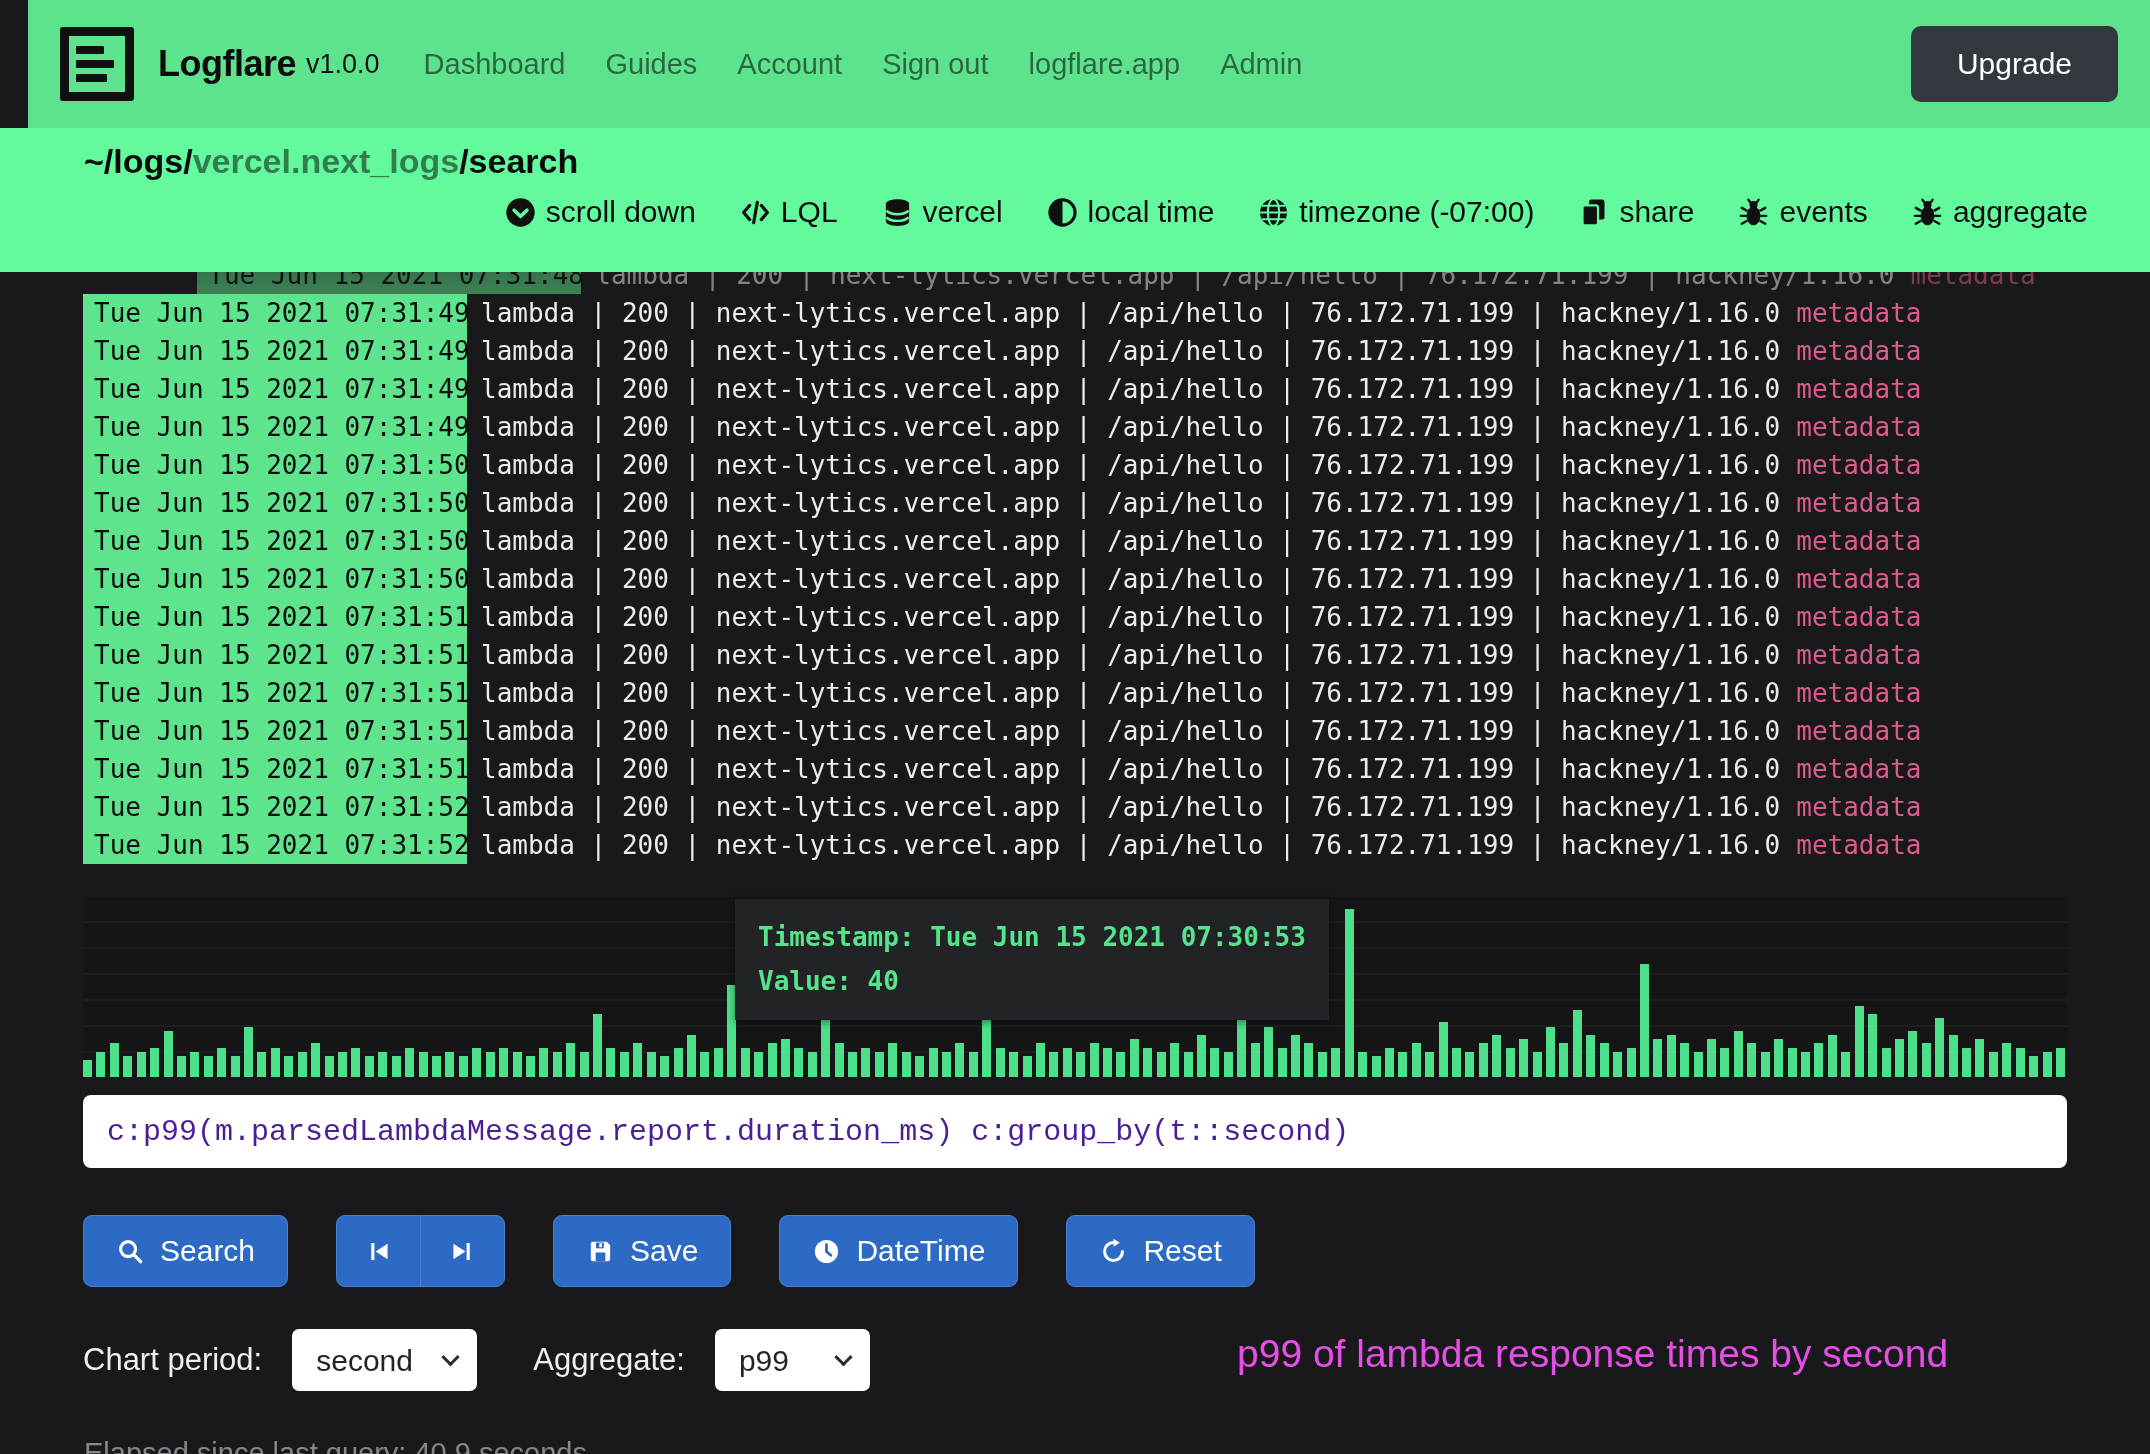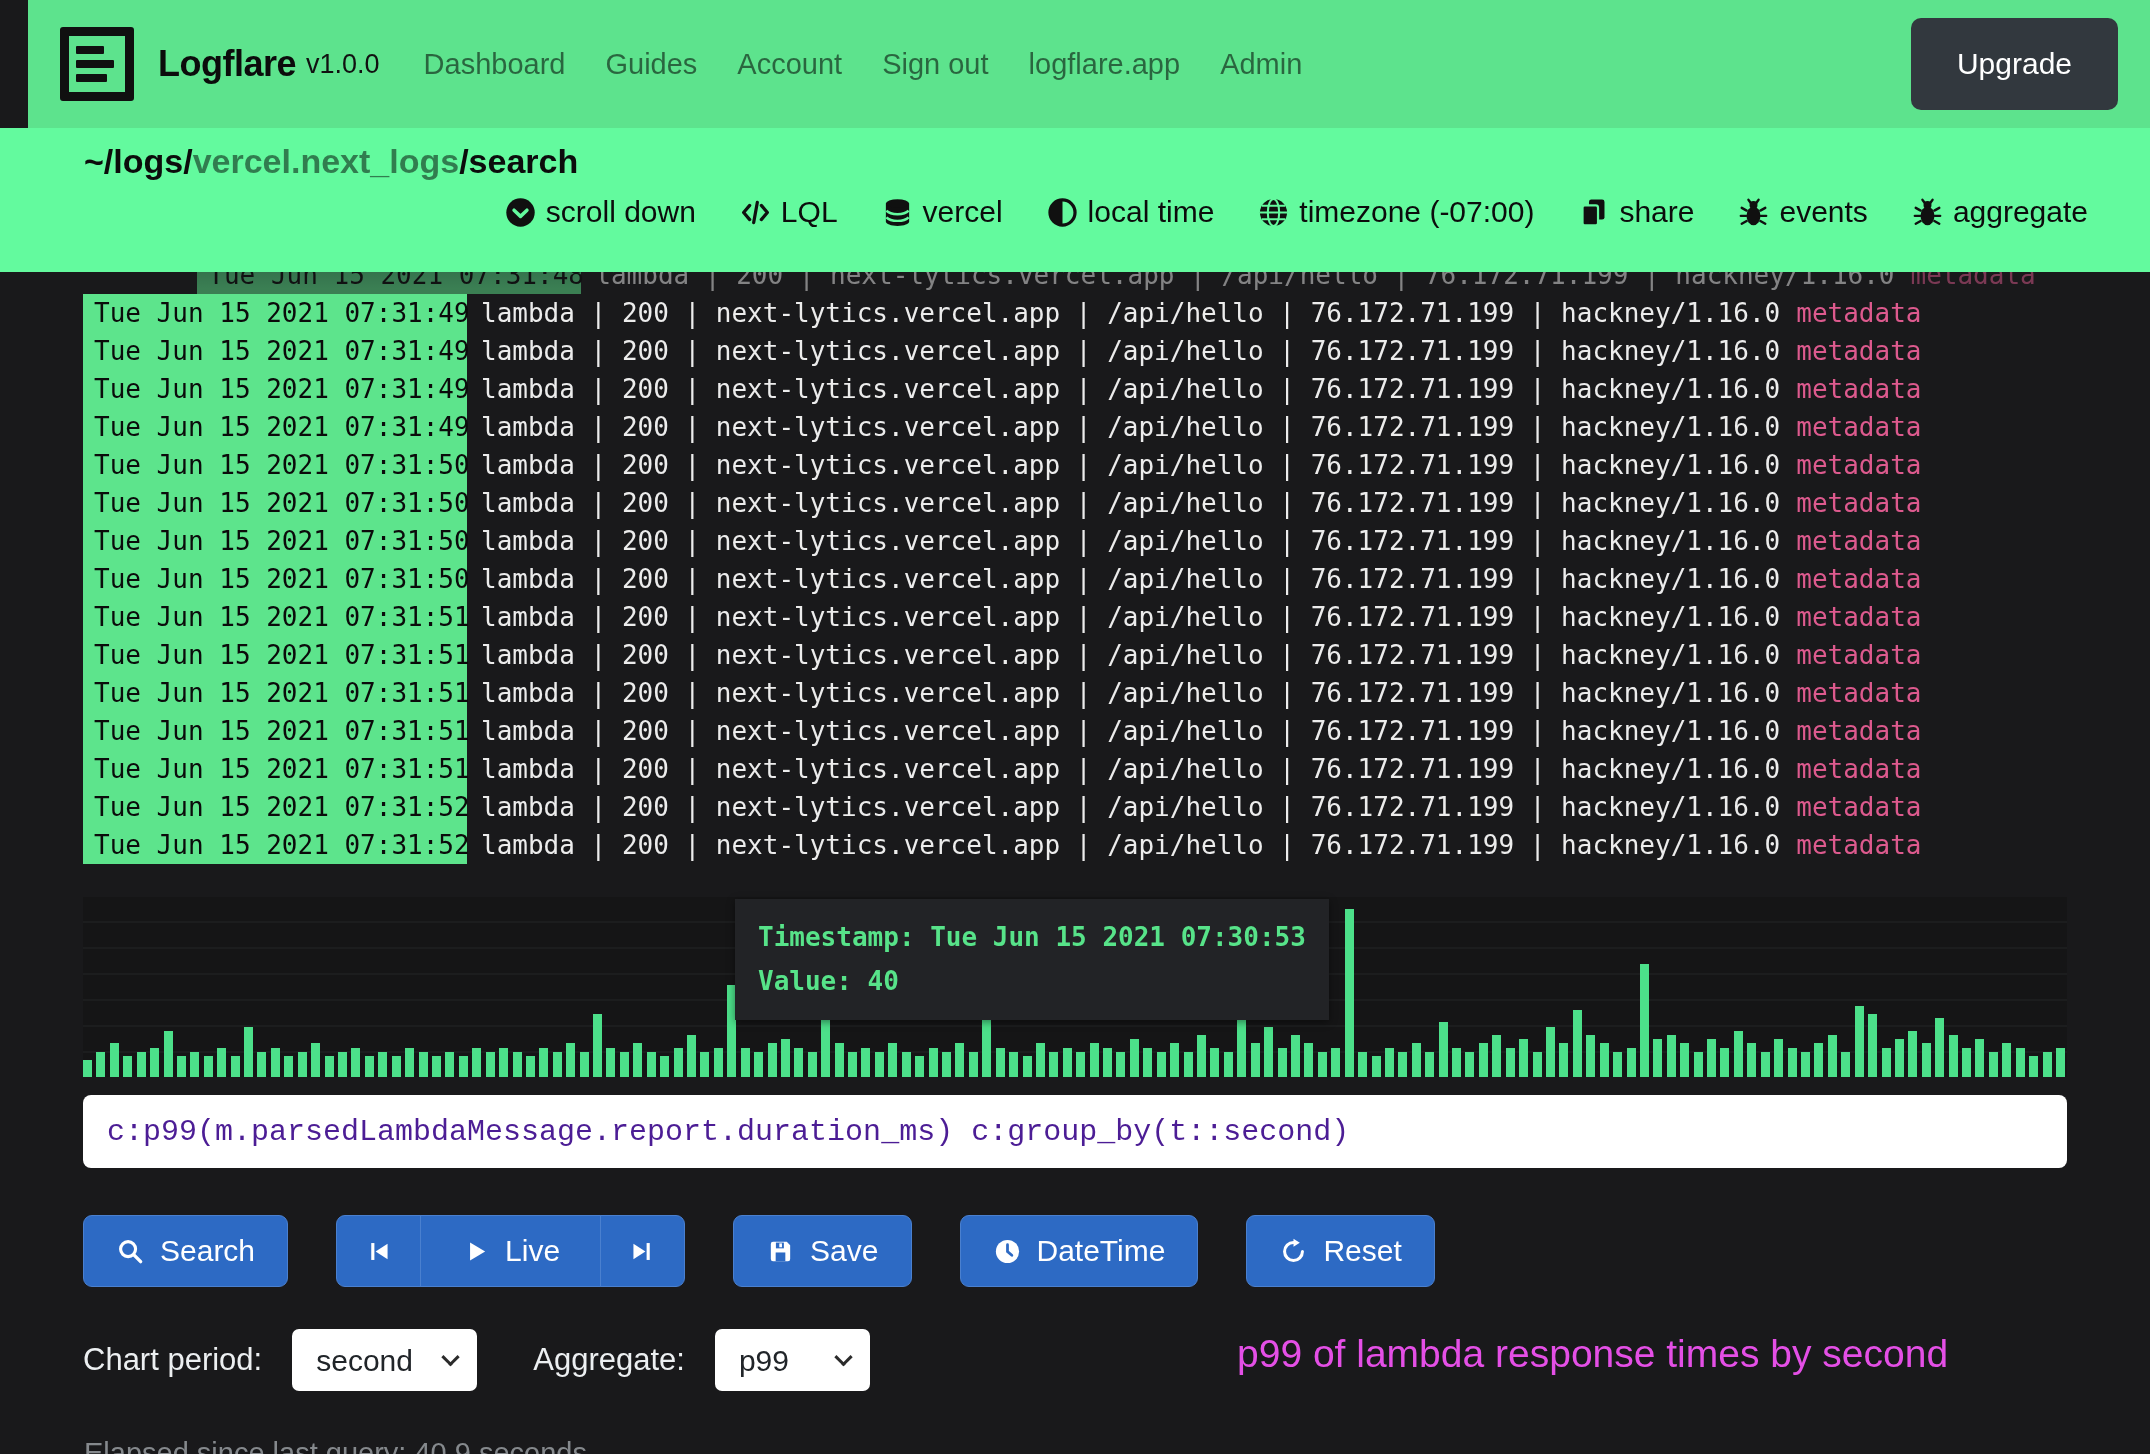--- a/index.html
+++ b/index.html
@@ -25,21 +25,21 @@
   .logo-bar.b1 { width:28px; }
   .logo-bar.b2 { width:38px; }
   .logo-bar.b3 { width:31px; }
   .brand { margin-left:24px; font-size:36px; font-weight:bold; color:#0c0c0c; letter-spacing:-0.5px;}
   .version { margin-left:10px; font-size:27px; font-weight:500; color:#111; }
   .nav-links { display:flex; align-items:center; margin-left:44px; gap:40px; }
   .nav-link { font-size:29px; color:rgba(0,0,0,0.55); text-decoration:none; cursor:pointer; }
   .nav-spacer { flex:1; }
   .upgrade-btn {
     background:#32383e; color:#fff; font-size:30px; border:none; border-radius:10px;
-    height:92px; padding:0 46px; cursor:pointer; font-family:inherit;
+    height:76px; padding:0 46px; cursor:pointer; font-family:inherit;
   }
 
   
   .subheader {
     height:144px; background:#63fa9e; position:relative; z-index:4;
     padding:14px 62px 0 84px;
   }
   .breadcrumb { font-size:34px; font-weight:bold; color:#0c0c0c; }
   .breadcrumb .crumb-muted { color:rgba(0,0,0,0.5); }
   .toolbar {
@@ -518,26 +518,20 @@
       </svg>
     <span>Search</span>
   </button>
 
   <div class="btn-group">
     <button class="btn">
       <svg viewBox="0 0 24 24">
           <path d="M6 5h2.6v14H6z" fill="#fff"></path>
           <path d="M19.5 5.6v12.8L9.6 12z" fill="#fff"></path>
         </svg>
-    </button>
-    <button class="btn live">
-      <svg viewBox="0 0 24 24">
-          <path d="M7.5 4.6 20 12 7.5 19.4z" fill="#fff"></path>
-        </svg>
-      <span>Live</span>
     </button>
     <button class="btn">
       <svg viewBox="0 0 24 24">
           <path d="M15.4 5H18v14h-2.6z" fill="#fff"></path>
           <path d="M4.5 5.6v12.8L14.4 12z" fill="#fff"></path>
         </svg>
     </button>
   </div>
 
   <button class="btn">

